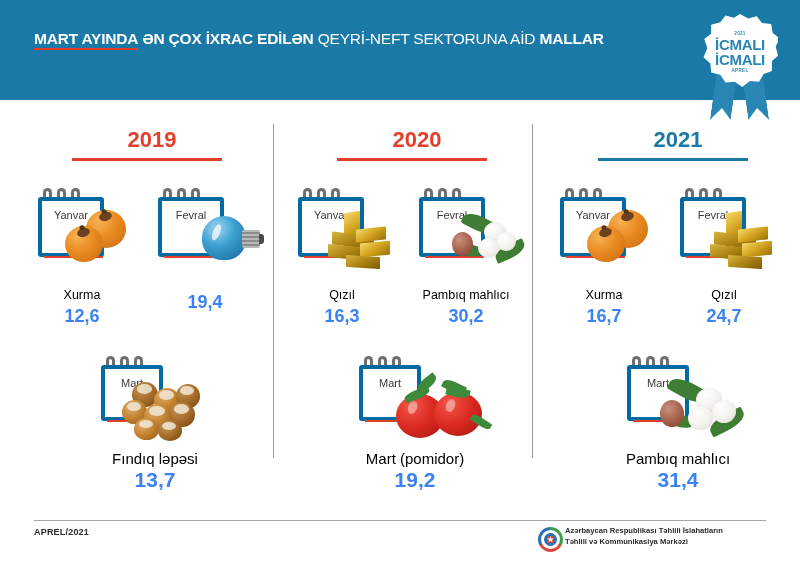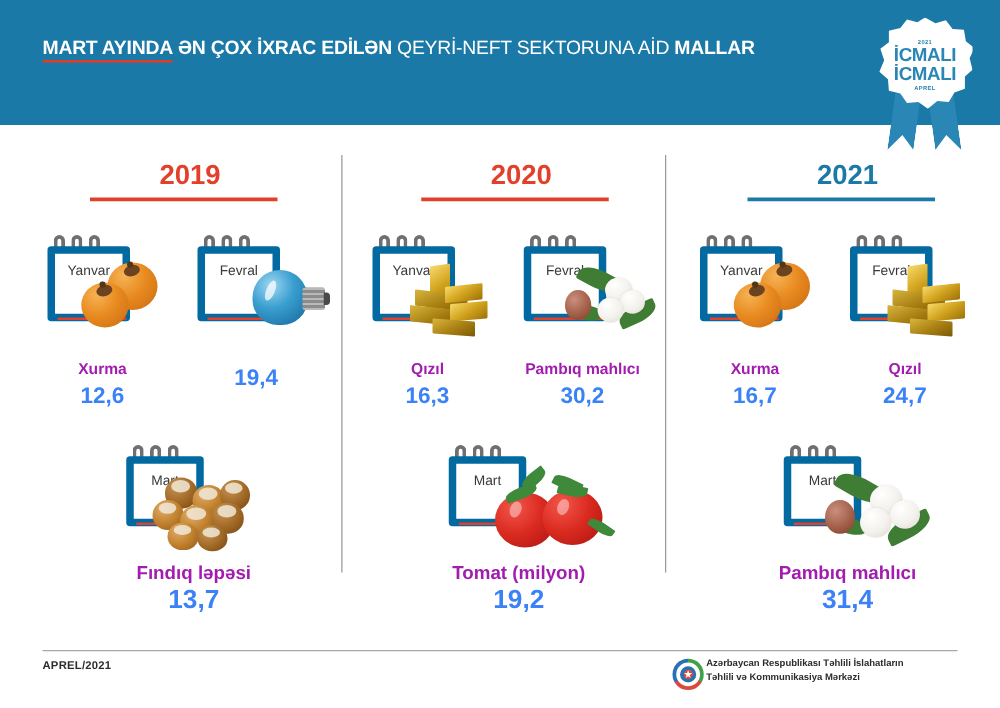--- a/index.html
+++ b/index.html
@@ -86,42 +86,42 @@
   
   .vdiv{position:absolute;top:124px;width:1px;height:334px;background:#9a9a9a;}
   .vdiv1{left:273px;}
   .vdiv2{left:532px;}
 
   
   .item{position:absolute;text-align:center;}
   .art{position:relative;height:100px;}
   .cal{
     position:absolute;
-    border:6px solid #0369a1;
+    border:4px solid #0369a1;
     border-radius:3px;
     background:#ffffff;
     box-sizing:border-box;
   }
   .cal::after{
     content:"";position:absolute;left:2px;right:-3px;bottom:-5px;height:2px;
     background:#e2402a;
   }
   .cal .mname{
     position:absolute;left:0;right:0;top:8px;
     font-size:11px;color:#3a3a3a;text-align:center;
   }
   .rings{position:absolute;display:flex;gap:5px;}
   .rings i{
     display:block;width:9px;height:15px;
     border:3px solid #6d6f71;
     border-bottom:none;
     border-radius:6px 6px 0 0;
     box-sizing:border-box;
   }
-  .iname{font-size:12.5px;color:#a21caf;line-height:14px;font-weight:bold;}
+  .iname{font-size:12.5px;color:#000000;line-height:14px;}
   .ival{font-size:18px;font-weight:bold;color:#3b82f6;line-height:22px;margin-top:3px;}
   .iname-lg{font-size:15px;}
   .ival-lg{font-size:21px;}
 
   
   .persimmon{position:absolute;border-radius:50%;
     background:radial-gradient(circle at 33% 28%, #f6b355 0%, #e98b21 45%, #c96a10 100%);}
   .pstem{position:absolute;width:13px;height:9px;border-radius:50%;
     background:#6b4320;transform:rotate(-16deg);}
   .pstem::after{content:"";position:absolute;left:4px;top:-3px;width:5px;height:5px;
@@ -386,21 +386,21 @@
         <div class="mname">Mart</div>
       </div>
       <div class="tleaf" style="left:96px;top:22px;width:22px;height:10px;transform:rotate(-38deg);"></div>
       <div class="tleaf" style="left:122px;top:26px;width:24px;height:10px;transform:rotate(26deg);"></div>
       <div class="tom" style="left:76px;top:38px;width:48px;height:44px;"></div>
       <div class="tom" style="left:114px;top:36px;width:48px;height:44px;"></div>
       <div class="tleaf" style="left:84px;top:34px;width:26px;height:9px;transform:rotate(-20deg);"></div>
       <div class="tleaf" style="left:126px;top:32px;width:24px;height:9px;transform:rotate(12deg);"></div>
       <div class="tleaf" style="left:150px;top:62px;width:22px;height:8px;transform:rotate(34deg);"></div>
     </div>
-    <div class="iname iname-lg">Tomat (milyon)</div>
+    <div class="iname iname-lg">Mart (pomidor)</div>
     <div class="ival ival-lg">19,2</div>
   </div>
 
   <div class="item" style="left:578px;top:356px;width:200px;">
     <div class="art" style="height:96px;">
       <div class="rings" style="left:54px;top:0;">
         <i></i>
           <i></i>
           <i></i>
       </div>

